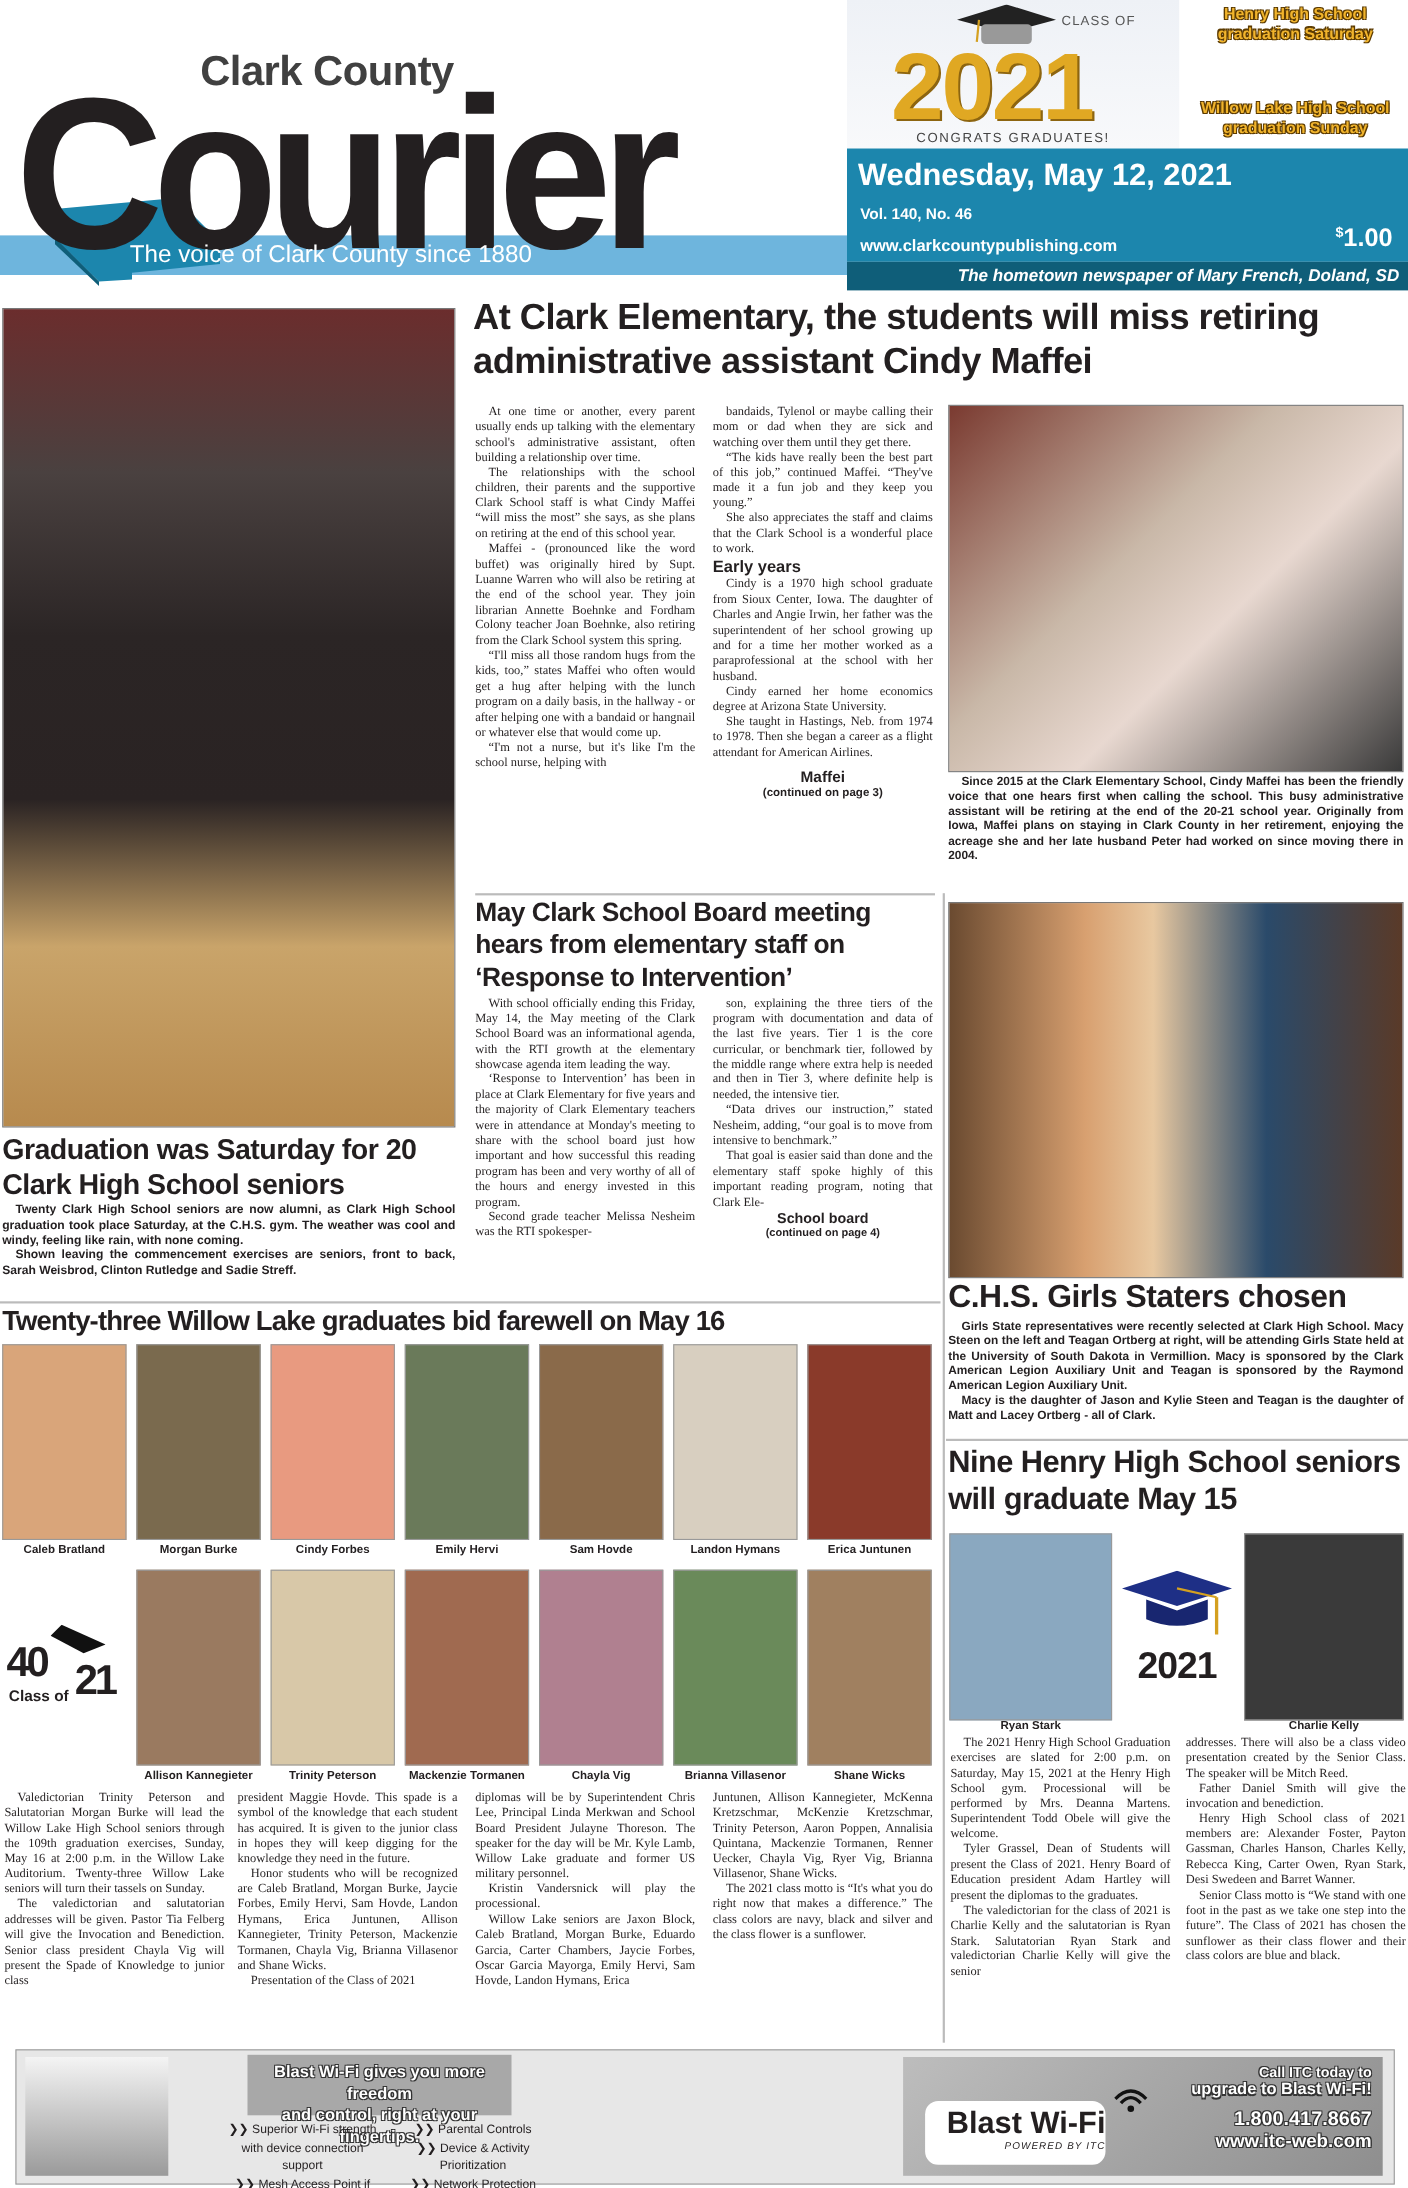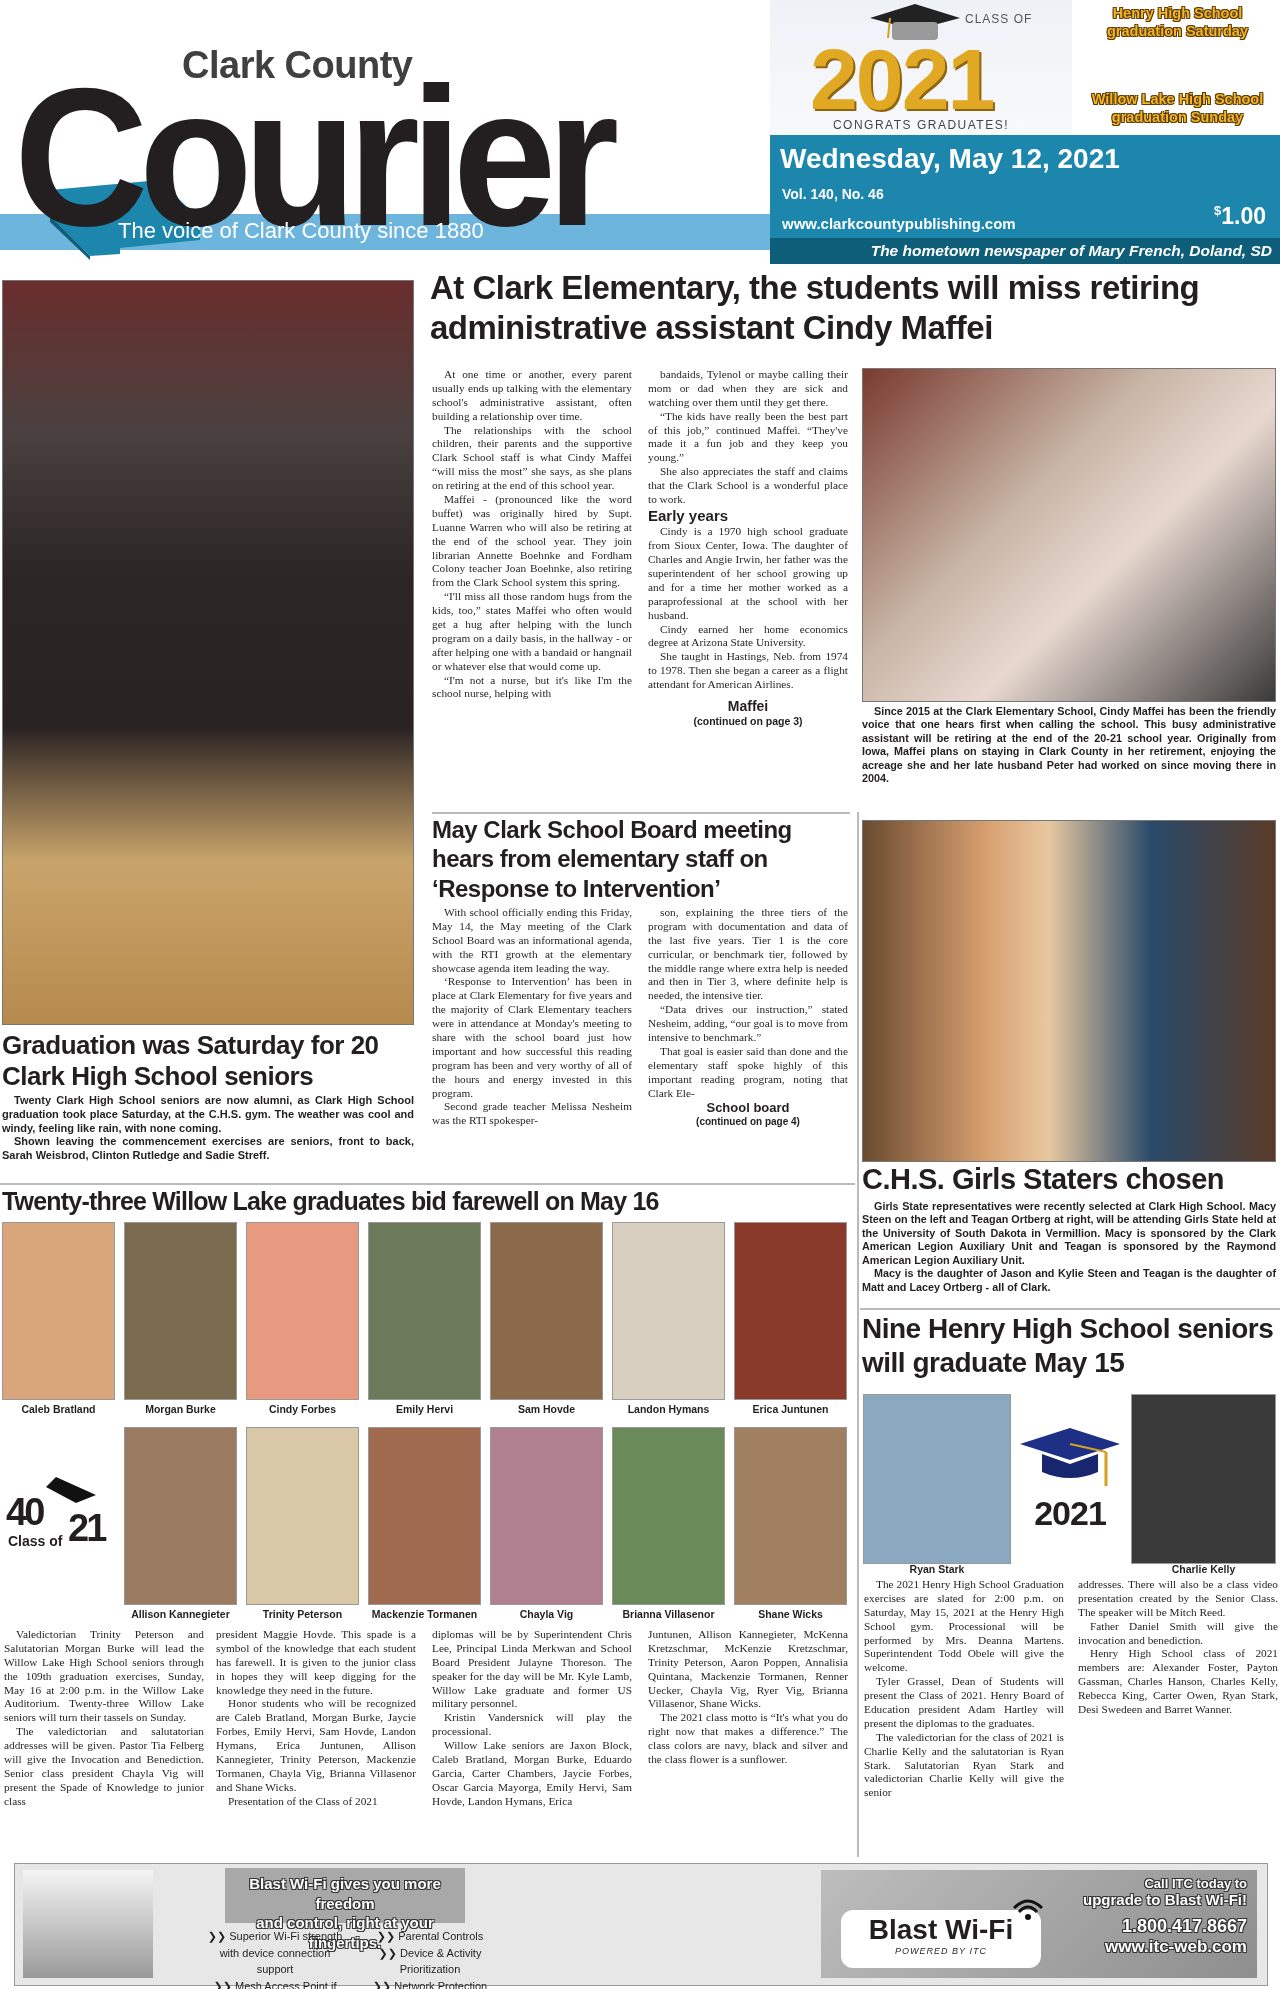--- a/index.html
+++ b/index.html
@@ -171,21 +171,21 @@
   <div class="abs sen-name" style="left:490px; top:181px; width:113px;">Chayla Vig</div>
   <div class="abs sen-name" style="left:606px; top:181px; width:125px;">Brianna Villasenor</div>
   <div class="abs sen-name" style="left:734px; top:181px; width:113px;">Shane Wicks</div>
 </div>
 
 <div class="abs body-text" style="left:4px; top:1628px; width:200px;">
   <p>Valedictorian Trinity Peterson and Salutatorian Morgan Burke will lead the Willow Lake High School seniors through the 109th graduation exercises, Sunday, May 16  at 2:00 p.m. in the Willow Lake Auditorium.  Twenty-three Willow Lake seniors will turn their tassels on Sunday.</p>
   <p>The valedictorian and salutatorian addresses will be given. Pastor Tia Felberg will give the Invocation and Benediction.  Senior class president Chayla Vig will present the Spade of Knowledge to junior class</p>
 </div>
 <div class="abs body-text" style="left:216px; top:1628px; width:200px;">
-  <p style="text-indent:0">president Maggie Hovde.   This spade is a symbol of the knowledge that each student has farewell. It is given to the junior class in hopes they will keep digging for the knowledge they need in the future.</p>
+  <p style="text-indent:0">president Maggie Hovde.   This spade is a symbol of the knowledge that each student has acquired. It is given to the junior class in hopes they will keep digging for the knowledge they need in the future.</p>
   <p>Honor students who will be recognized are Caleb Bratland, Morgan Burke, Jaycie Forbes, Emily Hervi, Sam Hovde, Landon Hymans, Erica Juntunen, Allison Kannegieter, Trinity Peterson, Mackenzie Tormanen, Chayla Vig, Brianna Villasenor and Shane Wicks.</p>
   <p>Presentation of the Class of 2021</p>
 </div>
 <div class="abs body-text" style="left:432px; top:1628px; width:200px;">
   <p style="text-indent:0">diplomas will be by Superintendent Chris Lee, Principal Linda Merkwan and School Board President Julayne Thoreson.  The speaker for the day will be Mr. Kyle Lamb, Willow Lake graduate and former US military personnel.</p>
   <p>Kristin Vandersnick will play the processional.</p>
   <p>Willow Lake seniors are Jaxon Block, Caleb Bratland, Morgan Burke, Eduardo Garcia, Carter Chambers, Jaycie Forbes, Oscar Garcia Mayorga, Emily Hervi, Sam Hovde, Landon Hymans, Erica</p>
 </div>
 <div class="abs body-text" style="left:648px; top:1628px; width:200px;">
   <p style="text-indent:0">Juntunen, Allison Kannegieter, McKenna Kretzschmar, McKenzie Kretzschmar, Trinity Peterson, Aaron Poppen, Annalisia Quintana, Mackenzie Tormanen, Renner Uecker, Chayla Vig, Ryer Vig, Brianna Villasenor, Shane Wicks.</p>
@@ -209,39 +209,40 @@
 <div class="abs sen-name" style="left:1131px; top:1563px; width:145px;">Charlie Kelly</div>
 <div class="abs body-text" style="left:864px; top:1578px; width:200px;">
   <p>The 2021 Henry High School Graduation exercises are slated for 2:00 p.m. on Saturday, May 15, 2021 at the Henry High School gym. Processional will be performed by Mrs. Deanna Martens. Superintendent Todd Obele will give the welcome.</p>
   <p>Tyler Grassel, Dean of Students will present the Class of 2021.  Henry Board of Education president Adam Hartley will present  the diplomas to the graduates.</p>
   <p>The valedictorian for the class of 2021 is Charlie Kelly and the salutatorian is Ryan Stark.  Salutatorian Ryan Stark and valedictorian Charlie Kelly will give the senior</p>
 </div>
 <div class="abs body-text" style="left:1078px; top:1578px; width:200px;">
   <p style="text-indent:0">addresses.  There will also be a class video presentation created by the Senior Class.  The speaker will be Mitch Reed.</p>
   <p>Father Daniel Smith will give the invocation and benediction.</p>
   <p>Henry High School class of 2021 members are:  Alexander Foster, Payton Gassman, Charles Hanson, Charles Kelly, Rebecca King, Carter Owen, Ryan Stark, Desi Swedeen and Barret Wanner.</p>
+  <p>Senior Class motto is “We stand with one foot in the past as we take one step into the future”.  The Class of 2021 has chosen the sunflower as their class flower and their class colors are blue and black.</p>
 </div>
 
 <div class="abs ad">
   <div class="abs" style="left:8px; top:6px; width:130px; height:108px; background: linear-gradient(#f4f4f4,#9a9a9a);"></div>
   <div class="abs" style="left:210px; top:4px; width:240px; height:55px; background:#a8a8a8; color:#fff; text-align:center; font-weight:bold; font-size:15px; line-height:1.3; padding-top:6px; text-shadow:-1px -1px 0 #333,1px -1px 0 #333,-1px 1px 0 #333,1px 1px 0 #333;">
     <div>Blast Wi-Fi gives you more freedom</div>
     <div>and control, right at your fingertips.</div>
   </div>
   <div class="abs" style="left:190px; top:64px; width:140px; font-size:11px; line-height:1.5; text-align:center;">
     <div><span>❯❯</span> <span>Superior Wi-Fi strength with device connection support</span></div>
     <div><span>❯❯</span> <span>Mesh Access Point if needed</span></div>
   </div>
   <div class="abs" style="left:345px; top:64px; width:140px; font-size:11px; line-height:1.5; text-align:center;">
     <div><span>❯❯</span> <span>Parental Controls</span></div>
     <div><span>❯❯</span> <span>Device &amp; Activity Prioritization</span></div>
     <div><span>❯❯</span> <span>Network Protection</span></div>
   </div>
   <div class="abs" style="left:806px; top:6px; width:436px; height:108px; background: linear-gradient(135deg,#bdbdbd,#8e8e8e);">
-    <div class="abs" style="left:20px; top:40px; width:200px; height:58px; background:#fff; border-radius:12px; text-align:center;">
+    <div class="abs" style="left:20px; top:40px; width:164px; height:58px; background:#fff; border-radius:12px; text-align:right;">
       <svg class="abs" style="left:170px; top:-14px;" width="34" height="26" viewBox="0 0 34 26">
         <path d="M3,12 Q17,-2 31,12" stroke="#111" stroke-width="3" fill="none"></path>
         <path d="M8,16 Q17,6 26,16" stroke="#111" stroke-width="3" fill="none"></path>
         <circle cx="17" cy="21" r="3" fill="#111"></circle>
       </svg>
       <div style="font-size:28px; font-weight:bold; margin-top:4px;">Blast Wi-Fi</div>
       <div style="font-size:9px; font-style:italic; letter-spacing:1px;">POWERED BY ITC</div>
     </div>
     <div class="abs" style="right:10px; top:6px; width:190px; text-align:right; color:#fff; font-weight:bold; text-shadow:-1px -1px 0 #333,1px -1px 0 #333,-1px 1px 0 #333,1px 1px 0 #333;">
       <div style="font-size:13px;">Call ITC today to</div>

